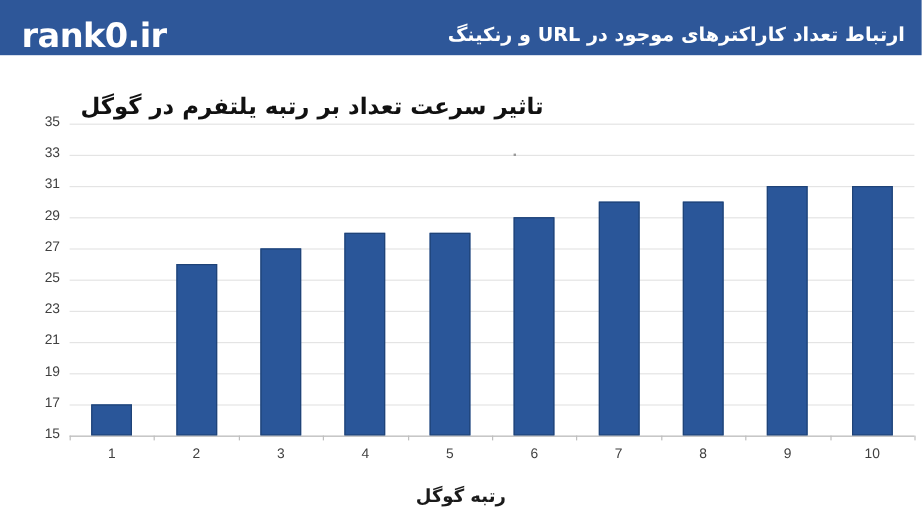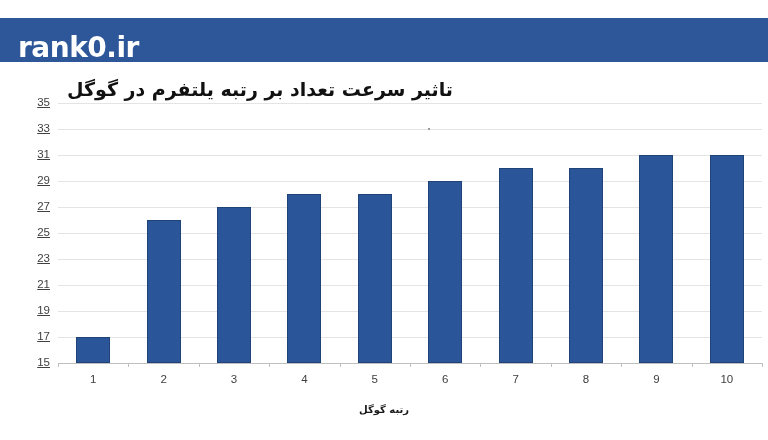--- a/index.html
+++ b/index.html
@@ -12,24 +12,23 @@
     height: 440px;
     overflow: hidden;
     font-family: "Liberation Sans", sans-serif;
   }
 
   
   #site-header {
     position: absolute;
     left: 0; top: 0;
     width: 768px;
-    height: 62px;
+    height: 46px;
     background: #2e5799;
     box-sizing: border-box;
-    margin-top: 18px;
   }
   #brand-logo {
     position: absolute;
     left: 18px;
     top: 13px;
     color: #ffffff;
     font-size: 28px;
     font-weight: bold;
     letter-spacing: -0.5px;
     font-family: "DejaVu Sans", sans-serif;
@@ -99,21 +98,20 @@
 
   .y-tick-label {
     position: absolute;
     right: 714px;      
     width: 30px;
     text-align: right;
     color: #404040;
     font-size: 11.5px;
     line-height: 11.5px;
     font-family: "Liberation Sans", sans-serif;
-    text-decoration: underline;
   }
 
   .bar {
     position: absolute;
     width: 34px;
     background: #2a5699;
     border: 1px solid #1f4377;
     box-sizing: border-box;
   }
 
@@ -135,39 +133,40 @@
     font-family: "Liberation Sans", sans-serif;
   }
 
   #x-axis-title {
     position: absolute;
     left: 0;
     top: 342px;
     width: 768px;
     text-align: center;
     color: #1a1a1a;
-    font-size: 10px;
+    font-size: 15px;
     font-weight: bold;
     direction: rtl;
     unicode-bidi: embed;
     font-family: "DejaVu Sans", sans-serif;
   }
 
   .stray-dot {
     position: absolute;
     width: 2px;
     height: 2px;
     background: #9a9a9a;
   }
 </style>
 </head>
 <body>
 
 <div id="site-header">
   <div id="brand-logo">rank0.ir</div>
+  <div id="header-title">ارتباط تعداد کاراکترهای موجود در URL و رنکینگ</div>
 </div>
 
 <div id="chart-card">
 
   <div id="chart-title">تاثیر سرعت تعداد بر رتبه یلتفرم در گوگل</div>
 
   <div id="plot-area">
     <div id="gridlines-layer">
         <div class="gridline" style="top: 260px; background: rgb(228, 228, 228);"></div>
         <div class="gridline" style="top: 234px; background: rgb(228, 228, 228);"></div>

